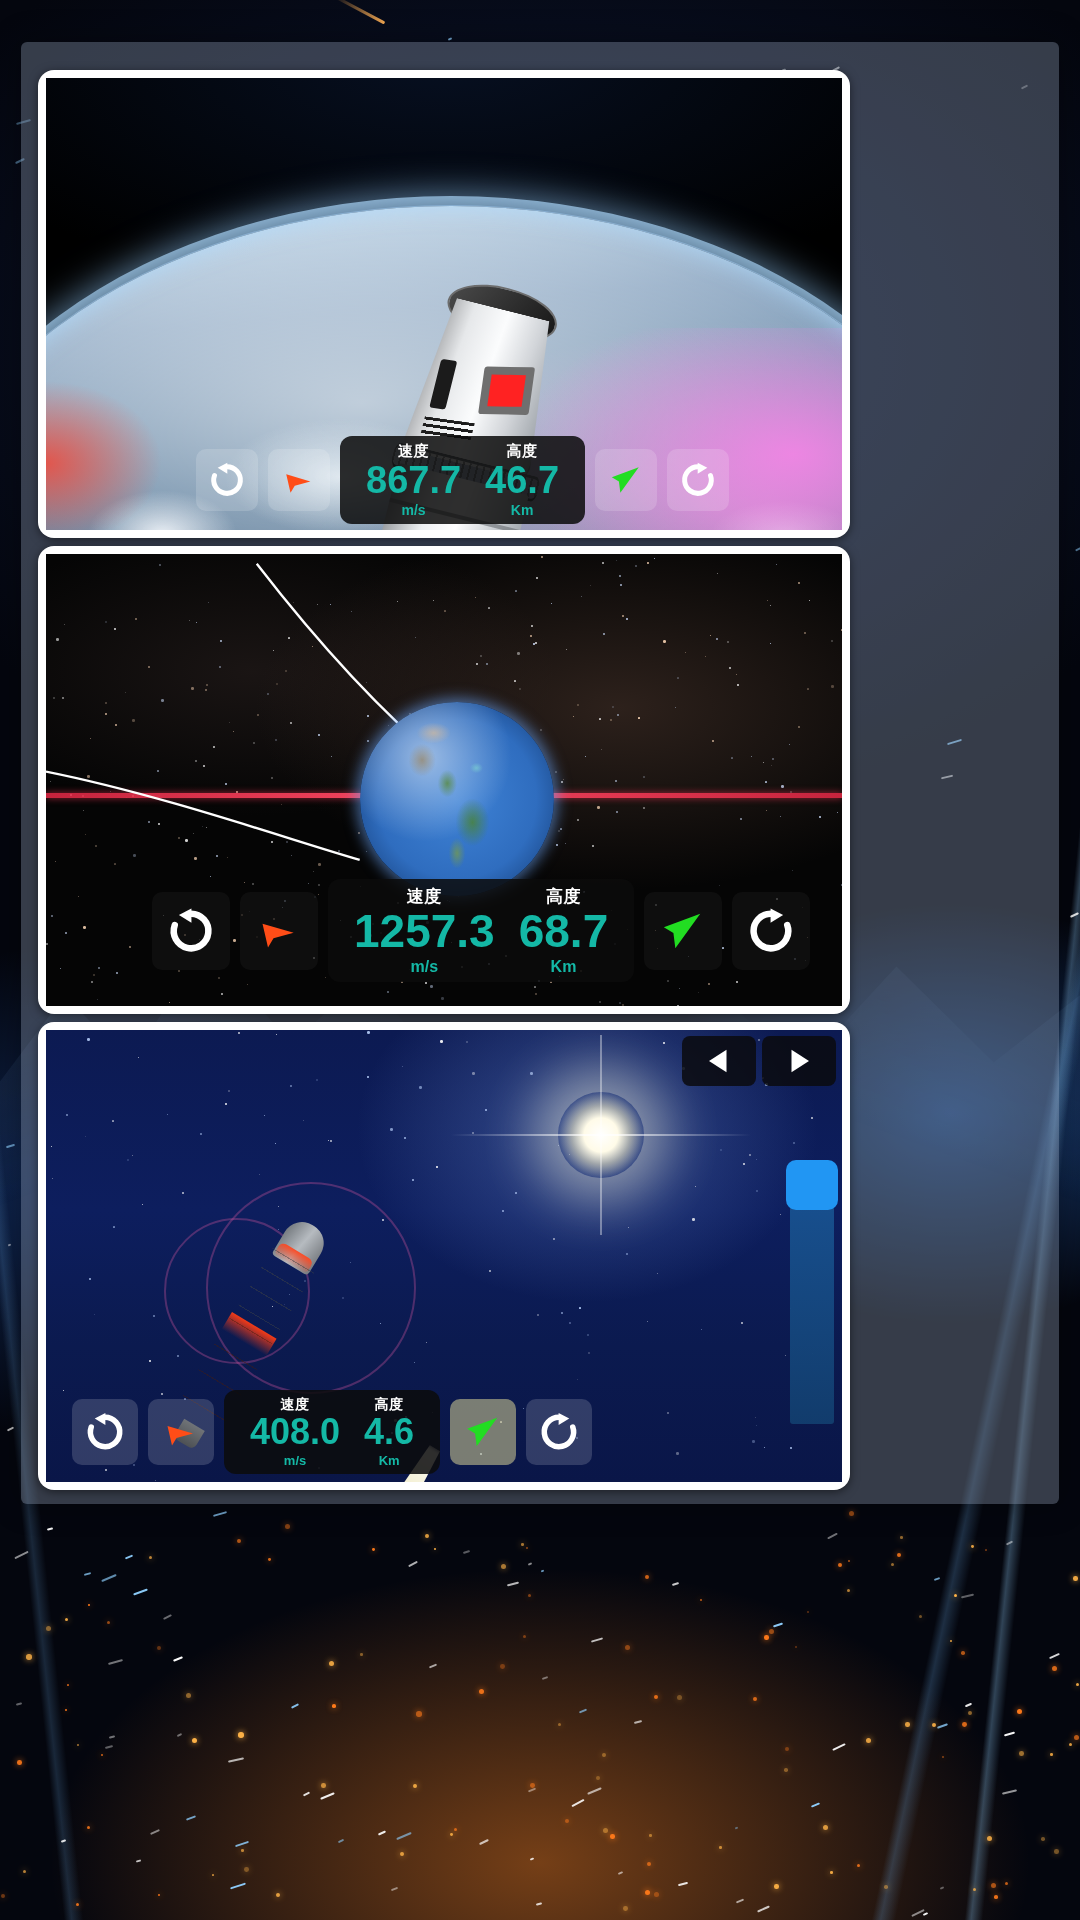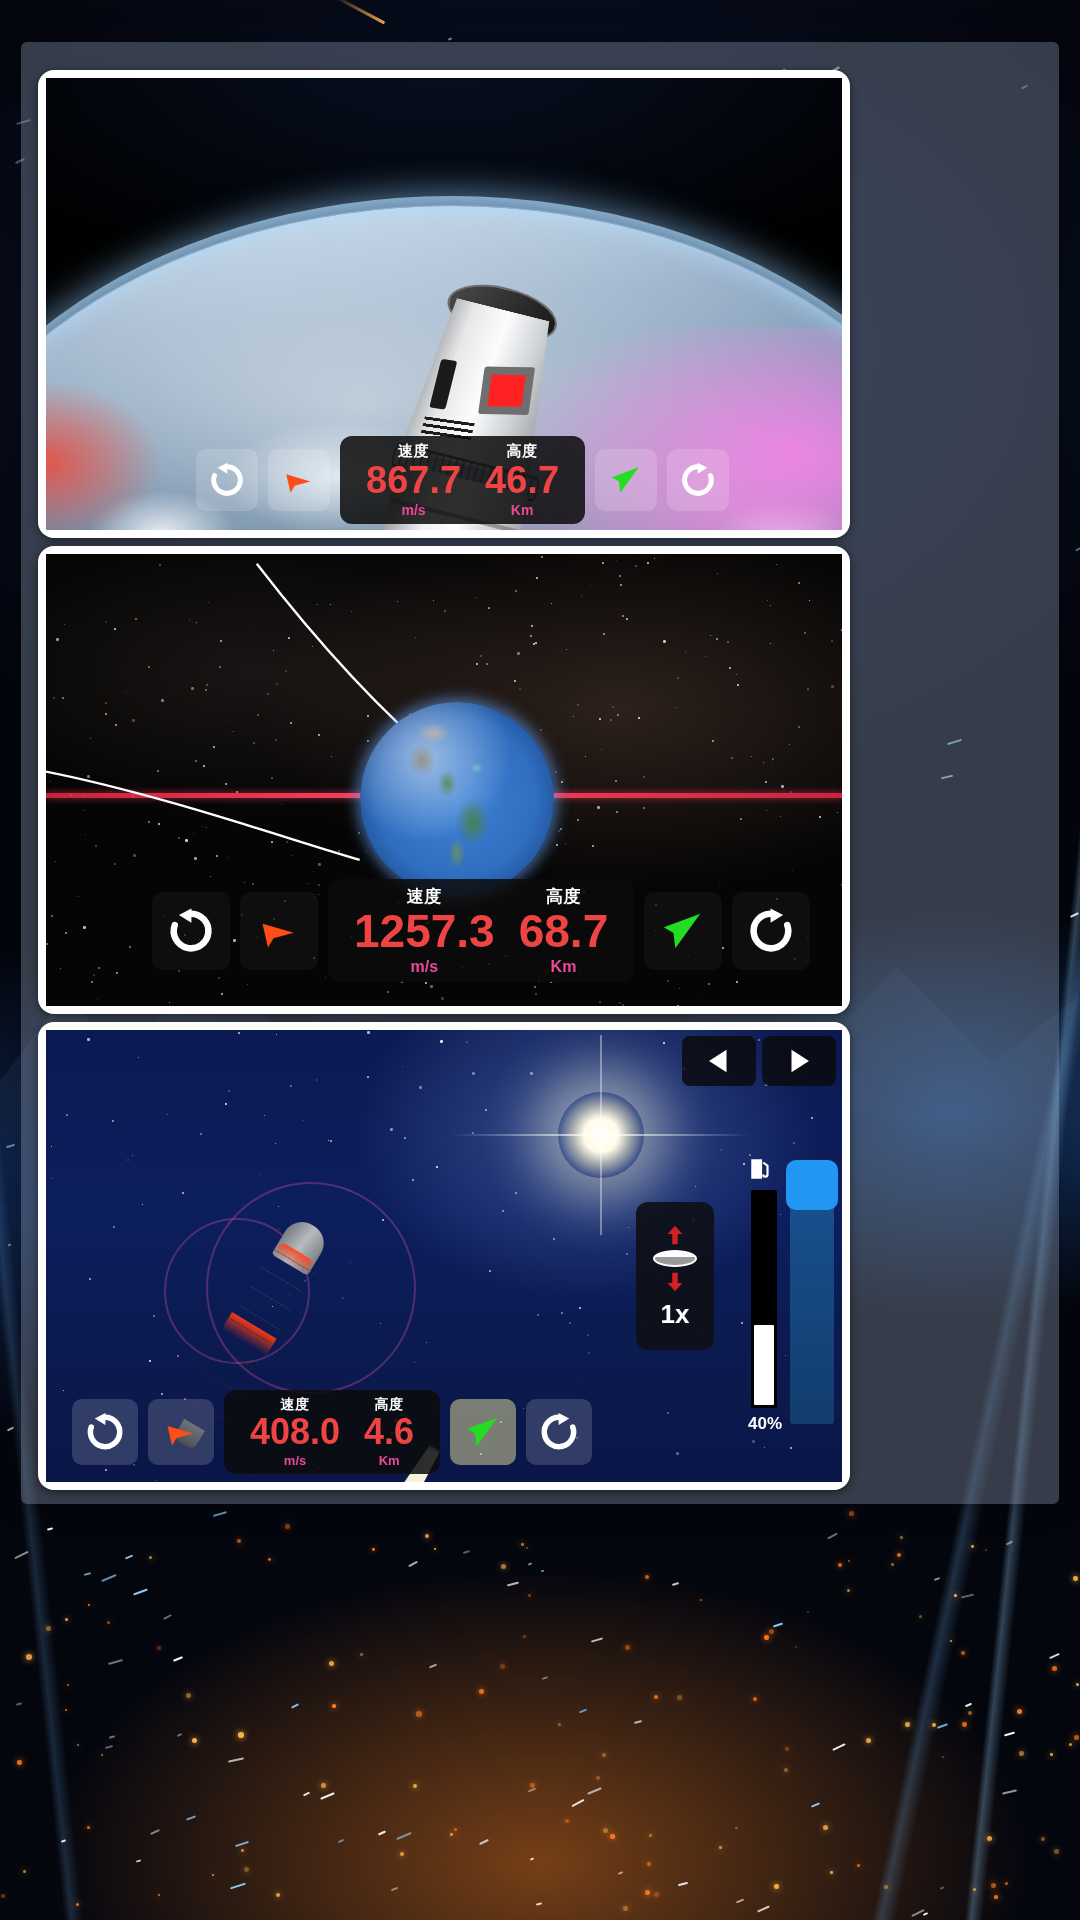--- a/index.html
+++ b/index.html
@@ -192,22 +192,22 @@
     background: rgba(18,18,18,.72); border-radius:10px;
   }
   .hud-btn.ghost { background: rgba(255,255,255,.16); }
   .hud-readout {
     display:flex; align-items:stretch;
     background: rgba(12,12,12,.86); border-radius:12px;
     padding: 6px 14px;
   }
   .ro-cell { display:flex; flex-direction:column; align-items:center; justify-content:center; padding:0 12px; }
   .ro-label { color:#fff; font-weight:bold; letter-spacing:.5px; }
-  .ro-value { color:#ef4444; font-weight:bold; line-height:1; }
-  .ro-unit { color:#ec4899; font-weight:bold; }
+  .ro-value { color:#14b8a6; font-weight:bold; line-height:1; }
+  .ro-unit { color:#14b8a6; font-weight:bold; }
 
   
   #hud1 { left:150px; bottom:6px; }
   #hud1 .hud-btn { width:62px; height:62px; }
   #hud1 .ro-label { font-size:15px; }
   #hud1 .ro-value { font-size:38px; }
   #hud1 .ro-unit { font-size:14px; margin-top:3px; }
   
   #hud2 { left:106px; bottom:24px; }
   #hud2 .hud-btn { width:78px; height:78px; }
@@ -1035,41 +1035,21 @@
             <path d="M18 3 L18 21 L4 12 Z" fill="#fff"></path>
           </svg>
         </div>
         <div class="p3-navbtn">
           <svg width="34" height="30" viewBox="0 0 24 24">
             <path d="M6 3 L6 21 L20 12 Z" fill="#fff"></path>
           </svg>
         </div>
       </div>
 
-      <div class="p3-stagebox">
-        <svg width="22" height="24" viewBox="0 0 24 24">
-          <path d="M12 2 L20 11 L15 11 L15 22 L9 22 L9 11 L4 11 Z" fill="#d42020"></path>
-        </svg>
-        <div class="stage-disc"></div>
-        <svg width="22" height="24" viewBox="0 0 24 24">
-          <path d="M12 22 L4 13 L9 13 L9 2 L15 2 L15 13 L20 13 Z" fill="#d42020"></path>
-        </svg>
-        <div class="stage-x">1x</div>
-      </div>
-
-      <div class="fuel-col">
-        <svg class="fuel-icon" viewBox="0 0 24 24">
-          <path d="M3 3 h10 v18 h-10 z" fill="#fff"></path>
-          <path d="M14 6 l4 3 v8 a2 2 0 0 1 -4 0" fill="none" stroke="#fff" stroke-width="2"></path>
-        </svg>
-        <div class="fuel-bar">
-          <div class="fuel-fill" id="fuelFill" style="height: 80px;"></div>
-        </div>
-        <div class="fuel-pct">40%</div>
-      </div>
+
 
       <div class="throttle">
         <div class="throttle-knob"></div>
       </div>
 
       <div class="hud" id="hud3">
         <div class="hud-btn ghost">
           <svg class="icon-svg" width="44" height="44" viewBox="0 0 24 24">
             <path d="M12 4a8 8 0 1 1-7.5 5.3" fill="none" stroke="#fff" stroke-width="3" stroke-linecap="round"></path>
             <path d="M12.2 1.6 L6.4 4.6 L12.2 8.2 Z" fill="#fff"></path>

